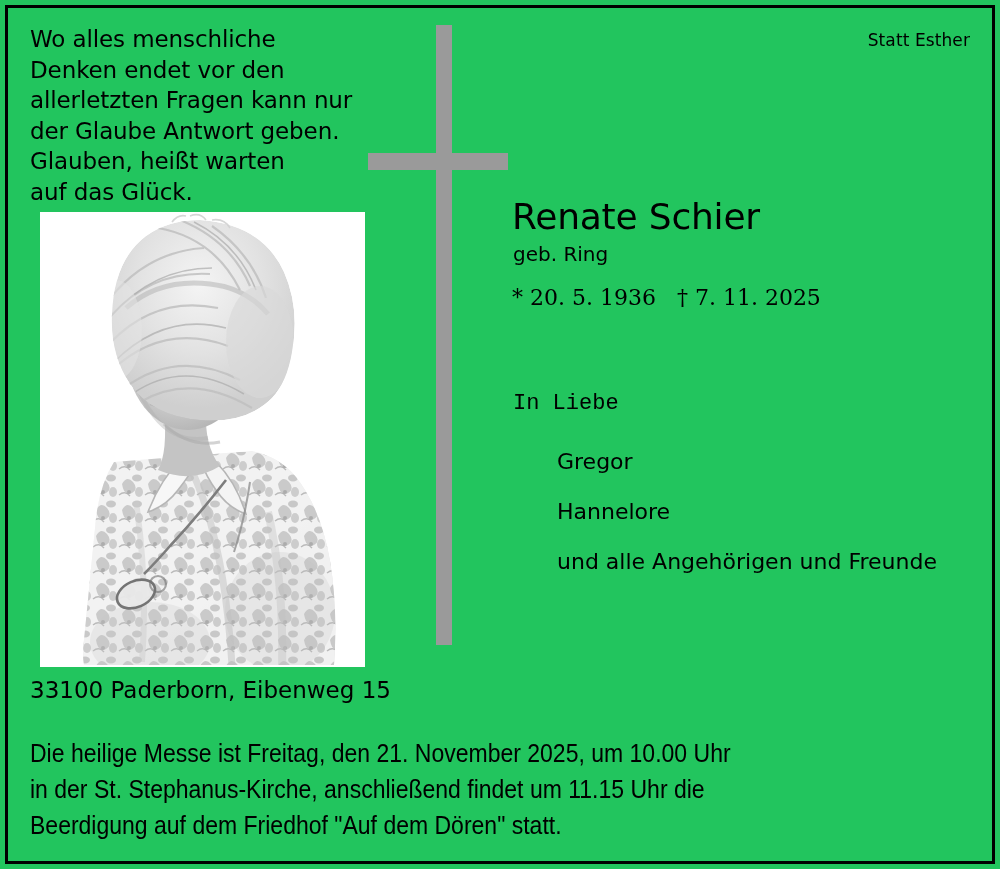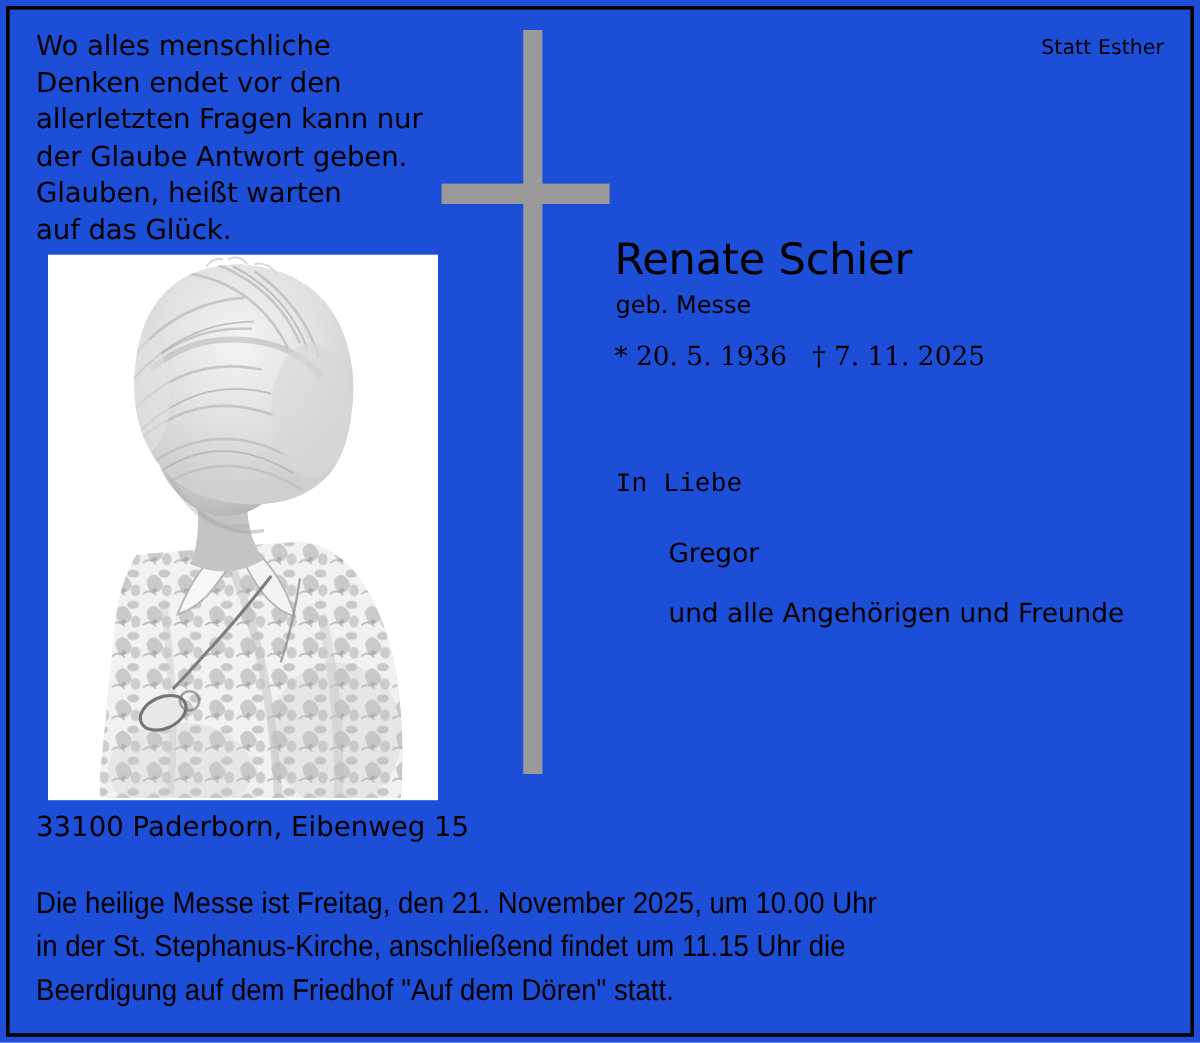--- a/index.html
+++ b/index.html
@@ -8,21 +8,21 @@
     background: #ffffff;
   }
   body {
     font-family: "DejaVu Sans", sans-serif;
   }
 
   .notice {
     position: relative;
     width: 1000px;
     height: 869px;
-    background: #1d4ed8;
+    background: #22c55e;
     box-sizing: border-box;
     overflow: hidden;
   }
 
   
   .frame {
     position: absolute;
     left: 5px;
     top: 5px;
     width: 990px;
@@ -322,31 +322,34 @@
       <g stroke="#d2d2d2" stroke-width="1.6" fill="none" opacity="0.9">
         <path d="M132 10 q6 -8 14 -6"></path>
         <path d="M150 4 q10 -4 16 4"></path>
         <path d="M172 8 q12 -2 18 8"></path>
       </g>
     </svg>
   </div>
 
   <div class="name">Renate Schier</div>
 
-  <div class="maiden">geb. Messe</div>
+  <div class="maiden">geb. Ring</div>
 
   <div class="dates">* 20. 5. 1936   † 7. 11. 2025</div>
 
   <div class="in-liebe">In Liebe</div>
 
   <div class="mourners">
     <div class="grp">
       <div class="ln">Gregor</div>
     </div>
     <div class="grp">
+      <div class="ln">Hannelore</div>
+    </div>
+    <div class="grp">
       <div class="ln">und alle Angehörigen und Freunde</div>
     </div>
   </div>
 
   <div class="address">33100 Paderborn, Eibenweg 15</div>
 
   <div class="service">Die heilige Messe ist Freitag, den 21. November 2025, um 10.00 Uhr
 in der St. Stephanus-Kirche, anschließend findet um 11.15 Uhr die
 Beerdigung  auf dem Friedhof "Auf dem Dören" statt.</div>
 

